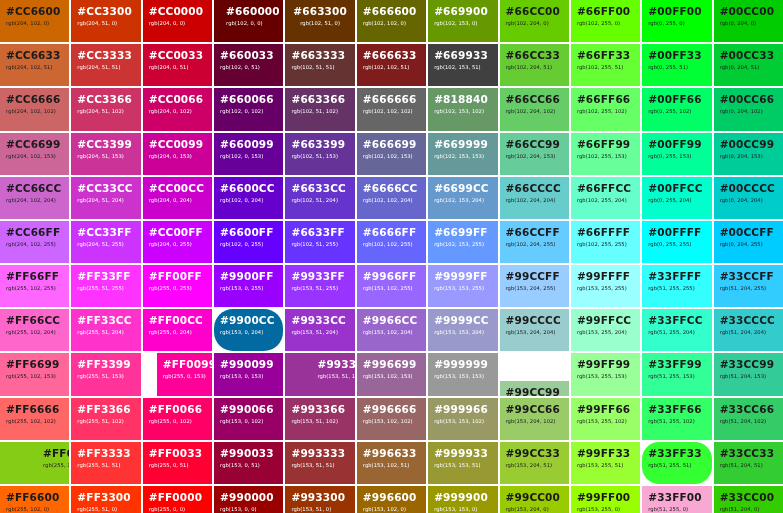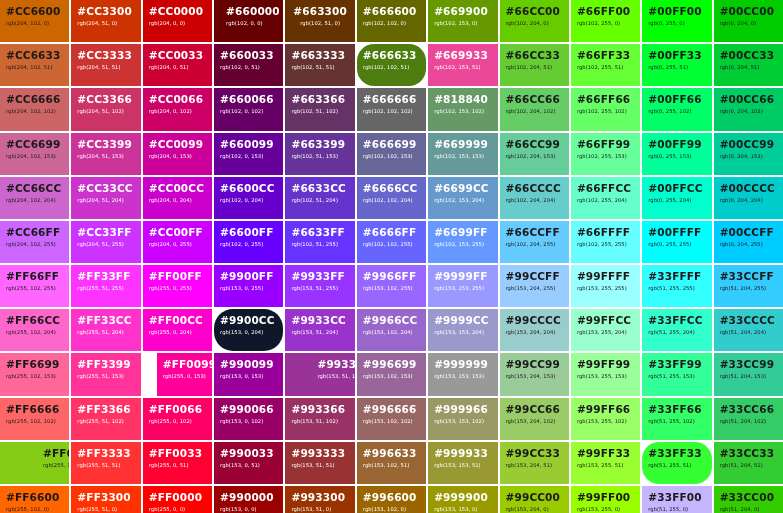--- a/index.html
+++ b/index.html
@@ -111,25 +111,25 @@
       <span class="swatch-rgb text-light">rgb(204, 0, 51)</span>
     </div>
     <div class="swatch" style="background-color: rgb(102, 0, 51);">
       <span class="swatch-hex text-light">#660033</span>
       <span class="swatch-rgb text-light">rgb(102, 0, 51)</span>
     </div>
     <div class="swatch" style="background-color: rgb(102, 51, 51);">
       <span class="swatch-hex text-light">#663333</span>
       <span class="swatch-rgb text-light">rgb(102, 51, 51)</span>
     </div>
-    <div class="swatch" style="background-color: #4d7c0f; border-radius: 17px;">
+    <div class="swatch" style="background-color: #7f1d1d;">
       <span class="swatch-hex text-light">#666633</span>
       <span class="swatch-rgb text-light">rgb(102, 102, 51)</span>
     </div>
-    <div class="swatch" style="background-color: #ec4899;">
+    <div class="swatch" style="background-color: #404040;">
       <span class="swatch-hex text-light">#669933</span>
       <span class="swatch-rgb text-light">rgb(102, 153, 51)</span>
     </div>
     <div class="swatch" style="background-color: rgb(102, 204, 51);">
       <span class="swatch-hex text-dark">#66CC33</span>
       <span class="swatch-rgb text-dark">rgb(102, 204, 51)</span>
     </div>
     <div class="swatch" style="background-color: rgb(102, 255, 51);">
       <span class="swatch-hex text-dark">#66FF33</span>
       <span class="swatch-rgb text-dark">rgb(102, 255, 51)</span>
@@ -367,21 +367,21 @@
       <span class="swatch-rgb text-dark">rgb(255, 102, 204)</span>
     </div>
     <div class="swatch" style="background-color: rgb(255, 51, 204);">
       <span class="swatch-hex text-light">#FF33CC</span>
       <span class="swatch-rgb text-light">rgb(255, 51, 204)</span>
     </div>
     <div class="swatch" style="background-color: rgb(255, 0, 204);">
       <span class="swatch-hex text-light">#FF00CC</span>
       <span class="swatch-rgb text-light">rgb(255, 0, 204)</span>
     </div>
-    <div class="swatch" style="background-color: #0f172a; border-radius: 19px;">
+    <div class="swatch" style="background-color: #0369a1; border-radius: 19px;">
       <span class="swatch-hex text-light">#9900CC</span>
       <span class="swatch-rgb text-light">rgb(153, 0, 204)</span>
     </div>
     <div class="swatch" style="background-color: rgb(153, 51, 204);">
       <span class="swatch-hex text-light">#9933CC</span>
       <span class="swatch-rgb text-light">rgb(153, 51, 204)</span>
     </div>
     <div class="swatch" style="background-color: rgb(153, 102, 204);">
       <span class="swatch-hex text-light">#9966CC</span>
       <span class="swatch-rgb text-light">rgb(153, 102, 204)</span>
@@ -427,21 +427,21 @@
       <span class="swatch-rgb text-light">rgb(153, 51, 153)</span>
     </div>
     <div class="swatch" style="background-color: rgb(153, 102, 153);">
       <span class="swatch-hex text-light">#996699</span>
       <span class="swatch-rgb text-light">rgb(153, 102, 153)</span>
     </div>
     <div class="swatch" style="background-color: rgb(153, 153, 153);">
       <span class="swatch-hex text-light">#999999</span>
       <span class="swatch-rgb text-light">rgb(153, 153, 153)</span>
     </div>
-    <div class="swatch" style="background-color: rgb(153, 204, 153);">
+    <div class="swatch" style="background-color: rgb(153, 204, 153); margin-top: 28px;">
       <span class="swatch-hex text-dark">#99CC99</span>
       <span class="swatch-rgb text-dark">rgb(153, 204, 153)</span>
     </div>
     <div class="swatch" style="background-color: rgb(153, 255, 153);">
       <span class="swatch-hex text-dark">#99FF99</span>
       <span class="swatch-rgb text-dark">rgb(153, 255, 153)</span>
     </div>
     <div class="swatch" style="background-color: rgb(51, 255, 153);">
       <span class="swatch-hex text-dark">#33FF99</span>
       <span class="swatch-rgb text-dark">rgb(51, 255, 153)</span>
@@ -567,21 +567,21 @@
       <span class="swatch-rgb text-light">rgb(153, 153, 0)</span>
     </div>
     <div class="swatch" style="background-color: rgb(153, 204, 0);">
       <span class="swatch-hex text-dark">#99CC00</span>
       <span class="swatch-rgb text-dark">rgb(153, 204, 0)</span>
     </div>
     <div class="swatch" style="background-color: rgb(153, 255, 0);">
       <span class="swatch-hex text-dark">#99FF00</span>
       <span class="swatch-rgb text-dark">rgb(153, 255, 0)</span>
     </div>
-    <div class="swatch" style="background-color: #c4b5fd;">
+    <div class="swatch" style="background-color: #f9a8d4;">
       <span class="swatch-hex text-dark">#33FF00</span>
       <span class="swatch-rgb text-dark">rgb(51, 255, 0)</span>
     </div>
     <div class="swatch" style="background-color: rgb(51, 204, 0);">
       <span class="swatch-hex text-dark">#33CC00</span>
       <span class="swatch-rgb text-dark">rgb(51, 204, 0)</span>
     </div>
   </div>
 
 </body></html>

